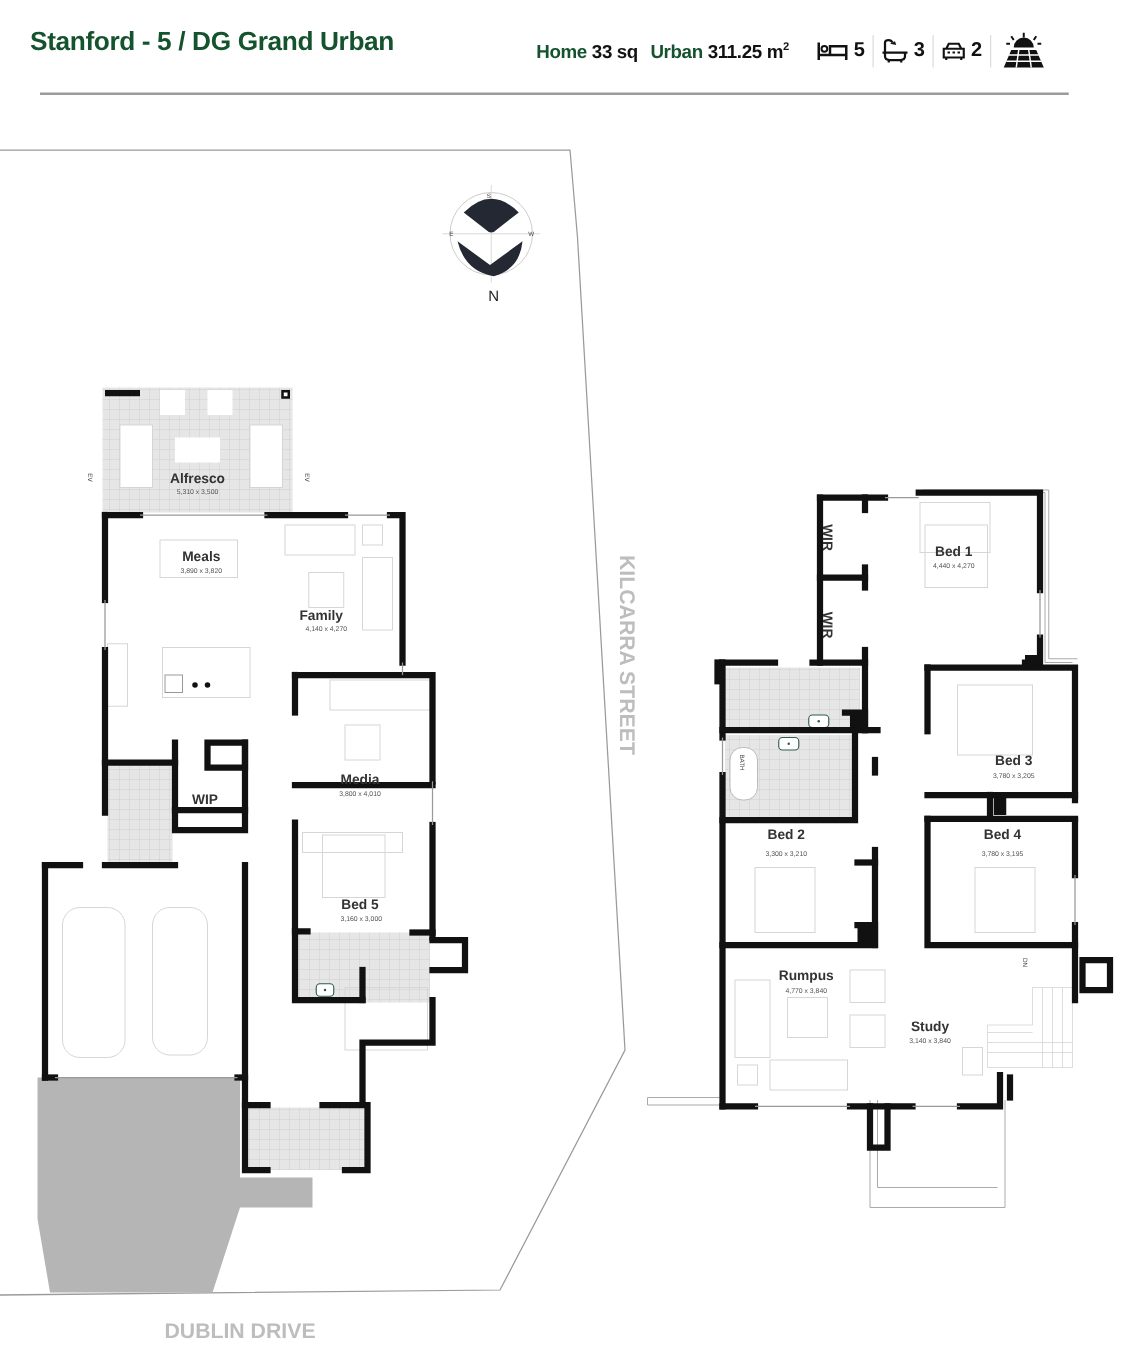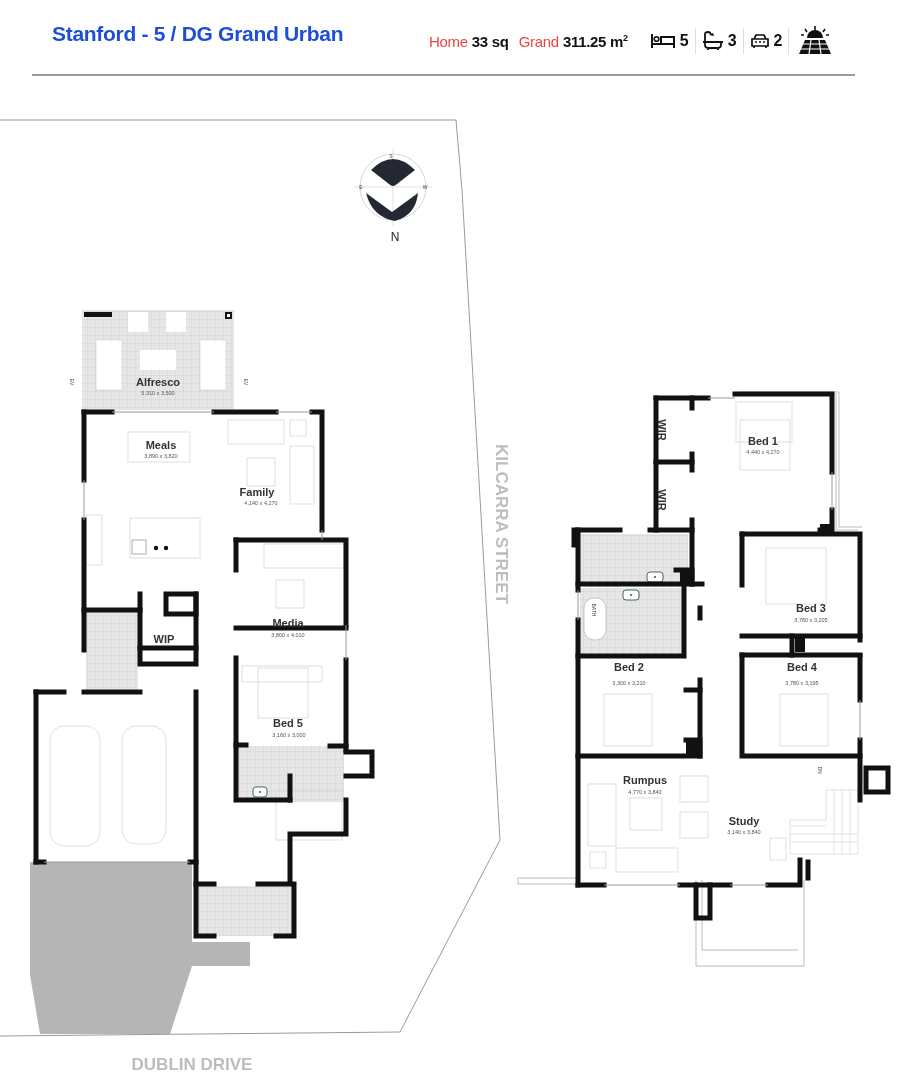--- a/index.html
+++ b/index.html
@@ -1,20 +1,20 @@
 <!DOCTYPE html>
 <html><head>
 <meta charset="utf-8">
 <style>
   html, body { margin:0; padding:0; background:#fff; }
   body { width:901px; height:1080px; position:relative; overflow:hidden; font-family:"Liberation Sans", sans-serif; color:#111; }
   .header { position:absolute; left:0; top:0; width:901px; height:76px; }
-  .title { position:absolute; left:52px; top:22px; font-size:21px; font-weight:bold; letter-spacing:-0.3px; color:#1d4ed8; white-space:nowrap; }
+  .title { position:absolute; left:24px; top:22px; font-size:21px; font-weight:bold; letter-spacing:-0.3px; color:#14532d; white-space:nowrap; }
   .specs { position:absolute; left:429px; top:28px; display:flex; align-items:center; font-size:15px; white-space:nowrap; }
-  .specs .lbl { color:#ef4444; font-weight:normal; margin-right:4px; letter-spacing:-0.3px; }
+  .specs .lbl { color:#14532d; font-weight:bold; margin-right:4px; letter-spacing:-0.3px; }
   .specs .val { color:#111; font-weight:bold; margin-right:10px; letter-spacing:-0.3px; }
   .specs .val sup { font-size:9px; vertical-align:6px; }
   .icongroup { display:flex; align-items:center; height:26px; padding:0 6px; }
   .icongroup.sep { border-left:1px solid #ddd; }
   .icongroup svg { display:block; }
   .icongroup .num { font-weight:bold; font-size:16px; margin-left:4px; color:#111; }
   .rule { position:absolute; left:32px; top:74px; width:823px; height:2px; background:#9b9b9b; }
   .plan { position:absolute; left:0; top:76px; width:901px; height:1004px; }
   .lbl-room { font-family:"Liberation Sans", sans-serif; font-weight:bold; font-size:11px; fill:#333; text-anchor:middle; }
   .lbl-dim { font-family:"Liberation Sans", sans-serif; font-size:5.5px; fill:#555; text-anchor:middle; }
@@ -23,21 +23,21 @@
   .lbl-small { font-family:"Liberation Sans", sans-serif; font-size:5px; fill:#444; text-anchor:middle; }
 </style>
 </head>
 <body>
 
 <div class="header">
   <div class="title">Stanford - 5 / DG Grand Urban</div>
   <div class="specs">
     <span class="lbl">Home</span>
     <span class="val">33 sq</span>
-    <span class="lbl">Grand</span>
+    <span class="lbl">Urban</span>
     <span class="val"><span>311.25 m</span><sup>2</sup></span>
     <span class="icongroup" style="margin-left:6px">
       <svg width="26" height="16" viewBox="0 0 26 16">
           <path d="M2 1 V15 M2 11 H24 V15 M11 11 V4 H24 V11" fill="none" stroke="#111" stroke-width="2"></path>
           <circle cx="6.5" cy="6" r="2.3" fill="none" stroke="#111" stroke-width="1.6"></circle>
         </svg>
       <span class="num">5</span>
     </span>
     <span class="icongroup sep">
       <svg width="22" height="20" viewBox="0 0 22 20">

